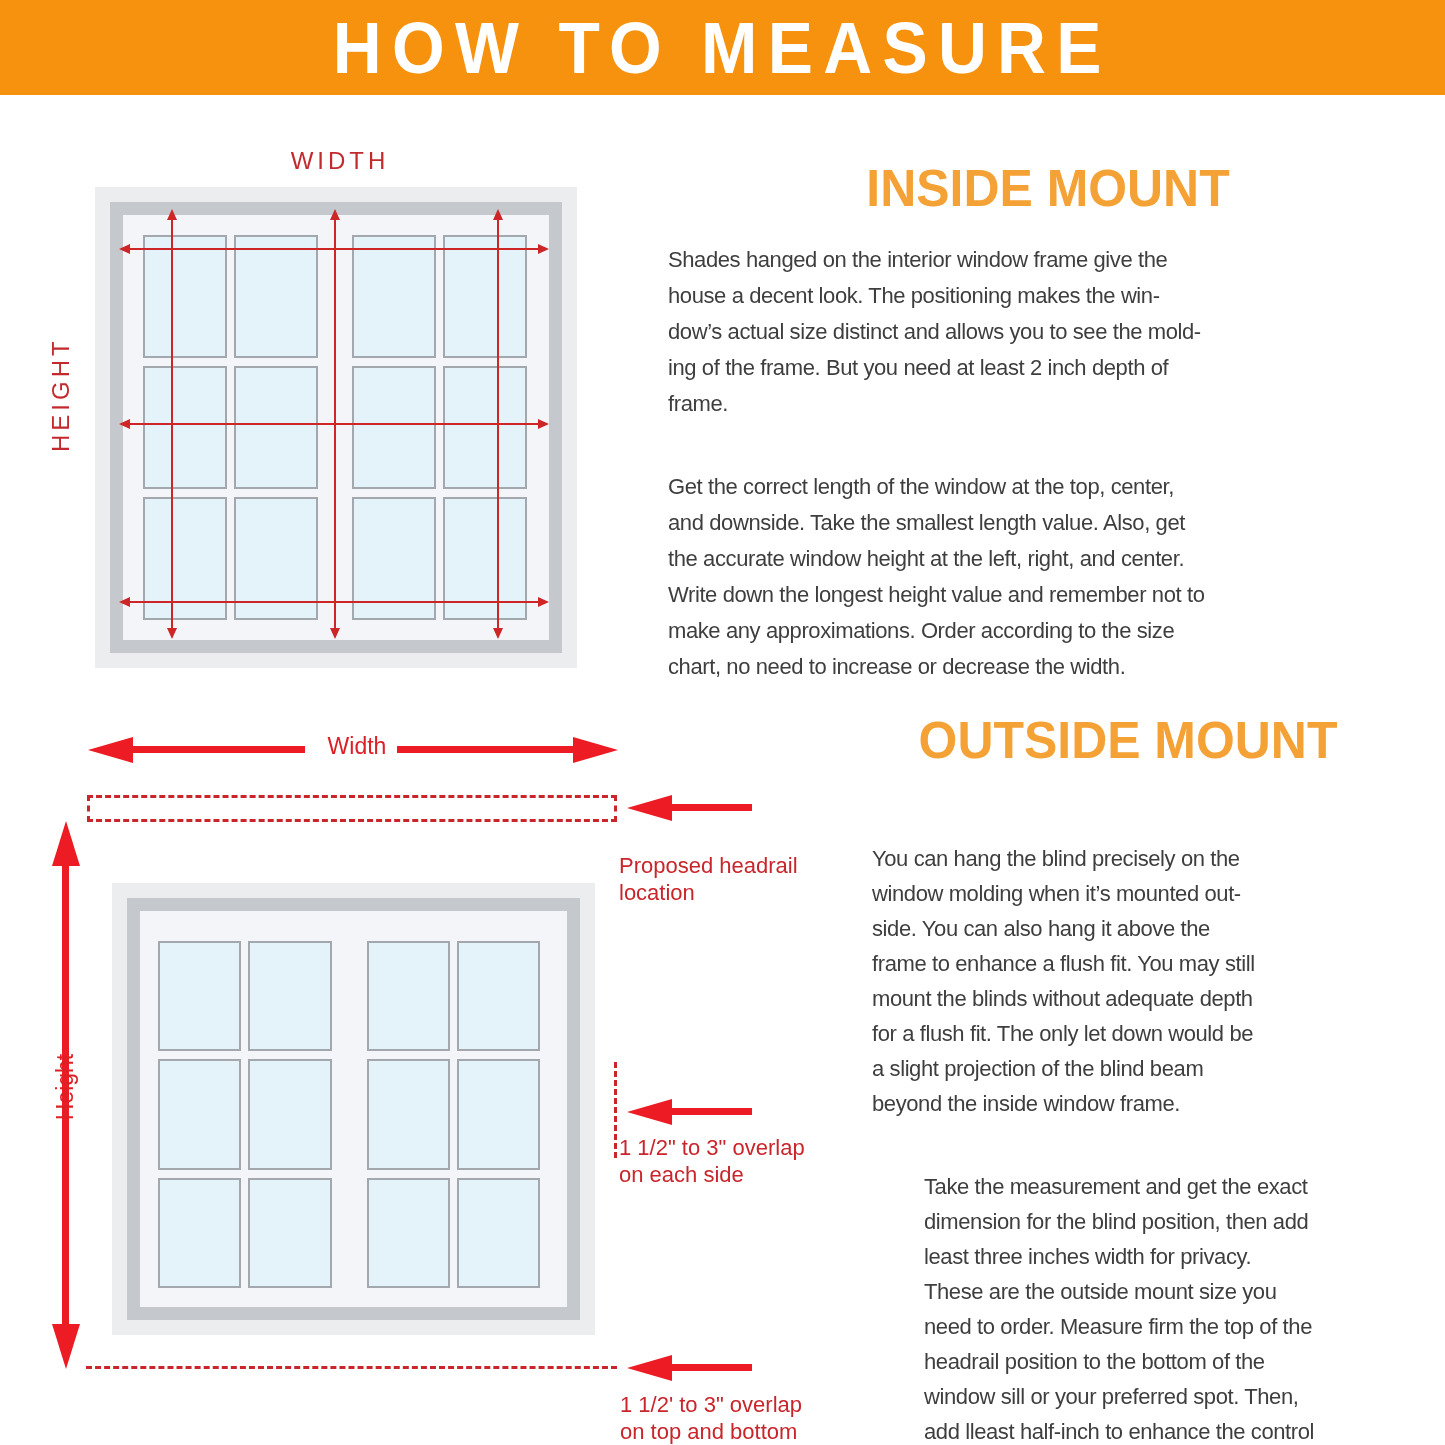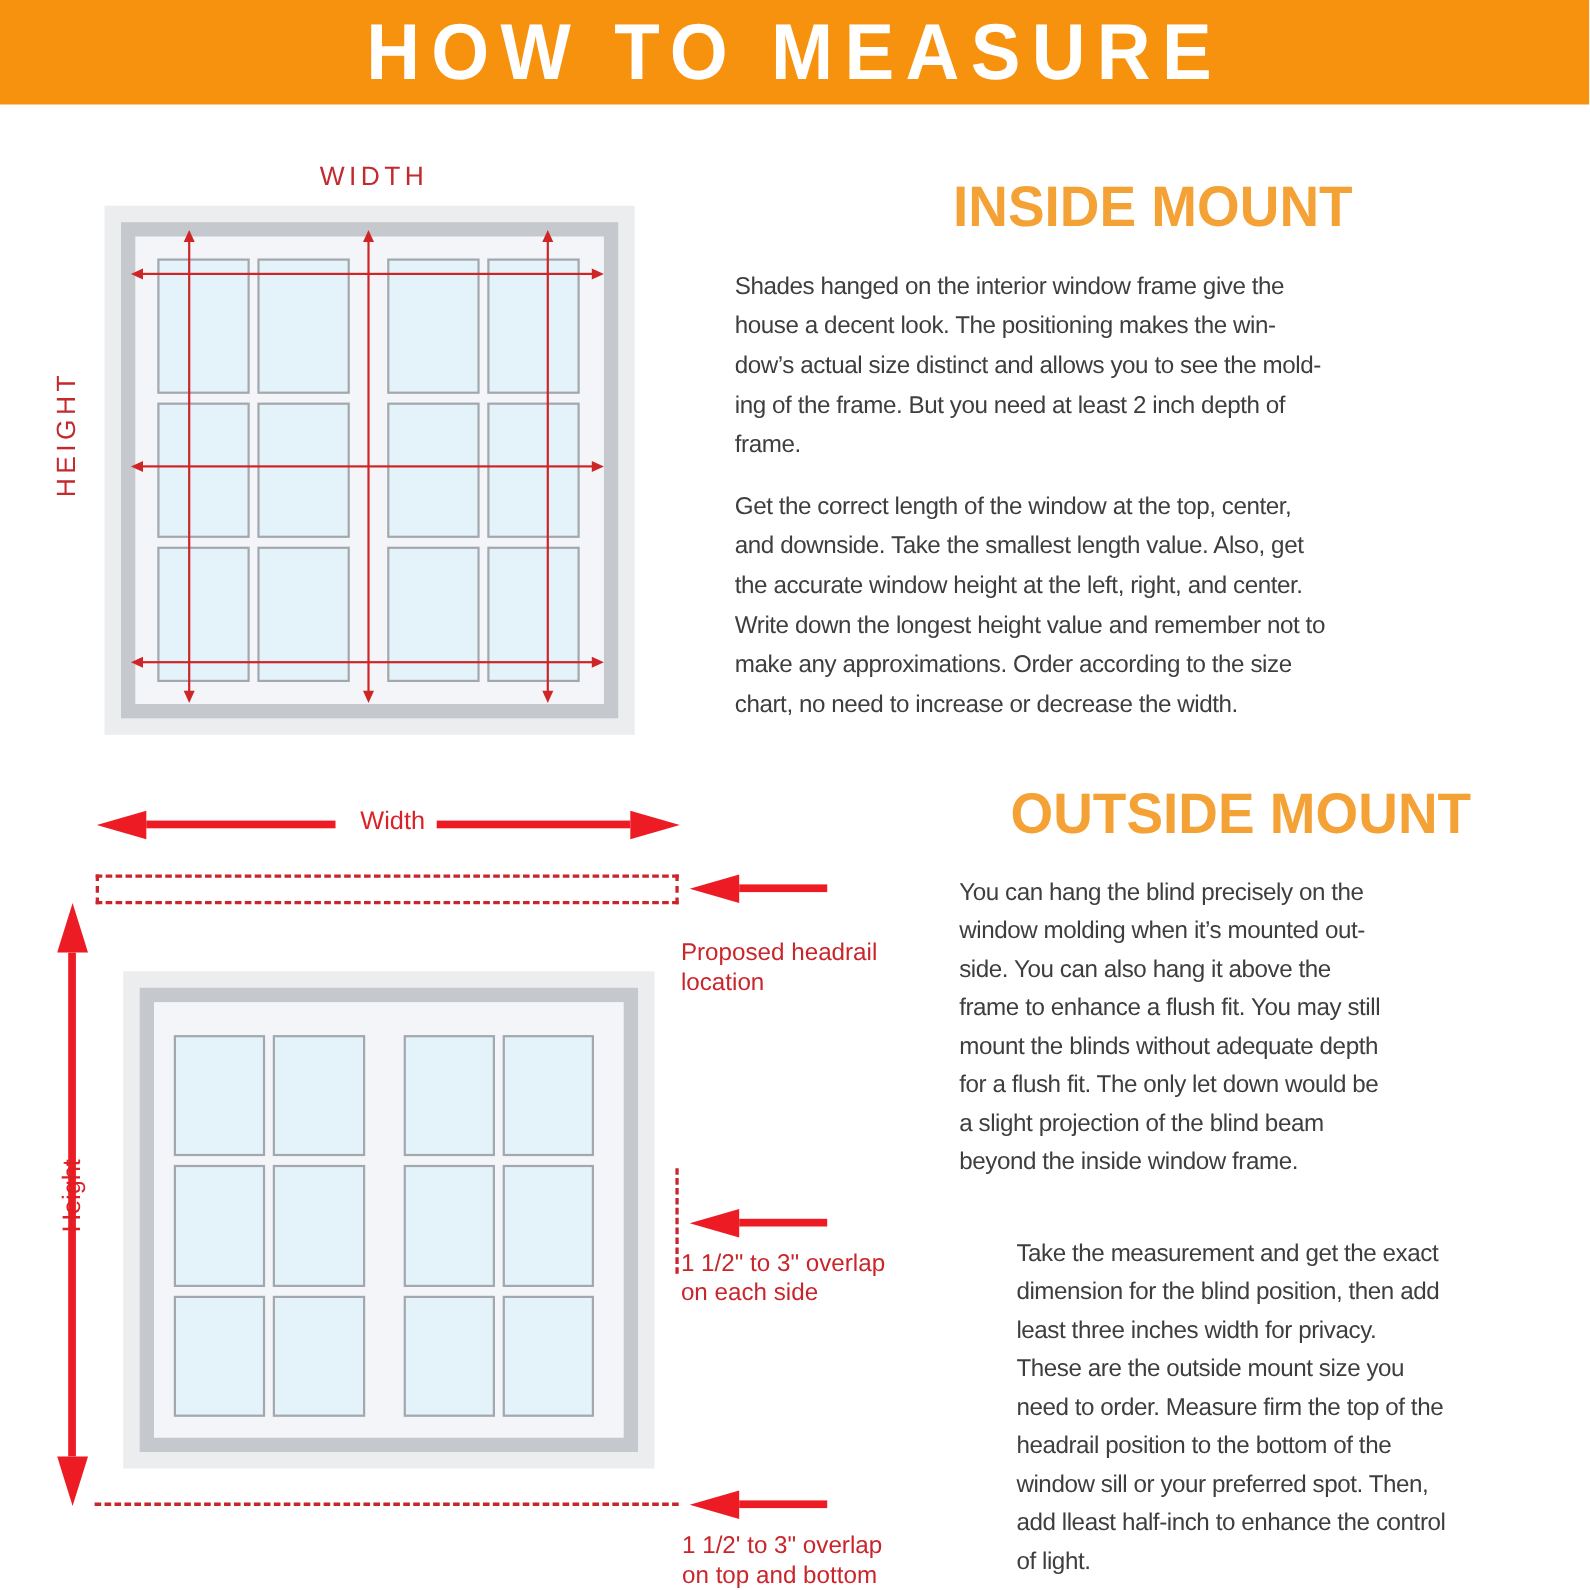--- a/index.html
+++ b/index.html
@@ -11,21 +11,21 @@
           display:flex;align-items:center;justify-content:center;}
   .banner .title{color:#ffffff;font-size:72px;font-weight:700;letter-spacing:11px;
                  transform:scaleX(0.94);white-space:nowrap;}
 
   
   .mount-heading{position:absolute;color:#F4A236;font-weight:700;font-size:52px;
                  text-align:center;transform:scaleX(0.96);white-space:nowrap;}
   .para{position:absolute;color:#3E3E3E;font-size:22px;letter-spacing:-0.4px;
         white-space:pre-line;}
   .para.inside{line-height:36px;width:775px;}
-  .para.outside{line-height:35px;width:540px;}
+  .para.outside{line-height:35px;width:540px;margin-top:48px;}
 
   
   .window{position:absolute;background:#EBEDEF;}
   .w-band{position:absolute;inset:15px;background:#C5C8CC;}
   .w-inner{position:absolute;inset:28px;background:#F4F5F8;}
   .w-grid{position:absolute;display:flex;}
   .sash{flex:1;display:grid;grid-template-columns:1fr 1fr;grid-template-rows:1fr 1fr 1fr;
         gap:8px 7px;}
   .pane{background:#E4F2FA;border:2px solid #A2A8AD;}
 
@@ -108,21 +108,21 @@
   <div class="mv" style="left:171px;top:215px;height:418px;"></div>
   <div class="mv" style="left:334px;top:215px;height:418px;"></div>
   <div class="mv" style="left:497px;top:215px;height:418px;"></div>
 
   <div class="mount-heading" style="left:668px;top:158px;width:760px;">INSIDE MOUNT</div>
   <div class="para inside" style="left:668px;top:242px;">Shades hanged on the interior window frame give the
 house a decent look. The positioning makes the win-
 dow’s actual size distinct and allows you to see the mold-
 ing of the frame. But you need at least 2 inch depth of
 frame.</div>
-  <div class="para inside" style="left:668px;top:442px;">Get the correct length of the window at the top, center,
+  <div class="para inside" style="left:668px;top:469px;">Get the correct length of the window at the top, center,
 and downside. Take the smallest length value. Also, get
 the accurate window height at the left, right, and center.
 Write down the longest height value and remember not to
 make any approximations. Order according to the size
 chart, no need to increase or decrease the width.</div>
 
   <div class="mount-heading" style="left:872px;top:710px;width:512px;">OUTSIDE MOUNT</div>
   <div class="para outside" style="left:872px;top:793px;">You can hang the blind precisely on the
 window molding when it’s mounted out-
 side. You can also hang it above the

